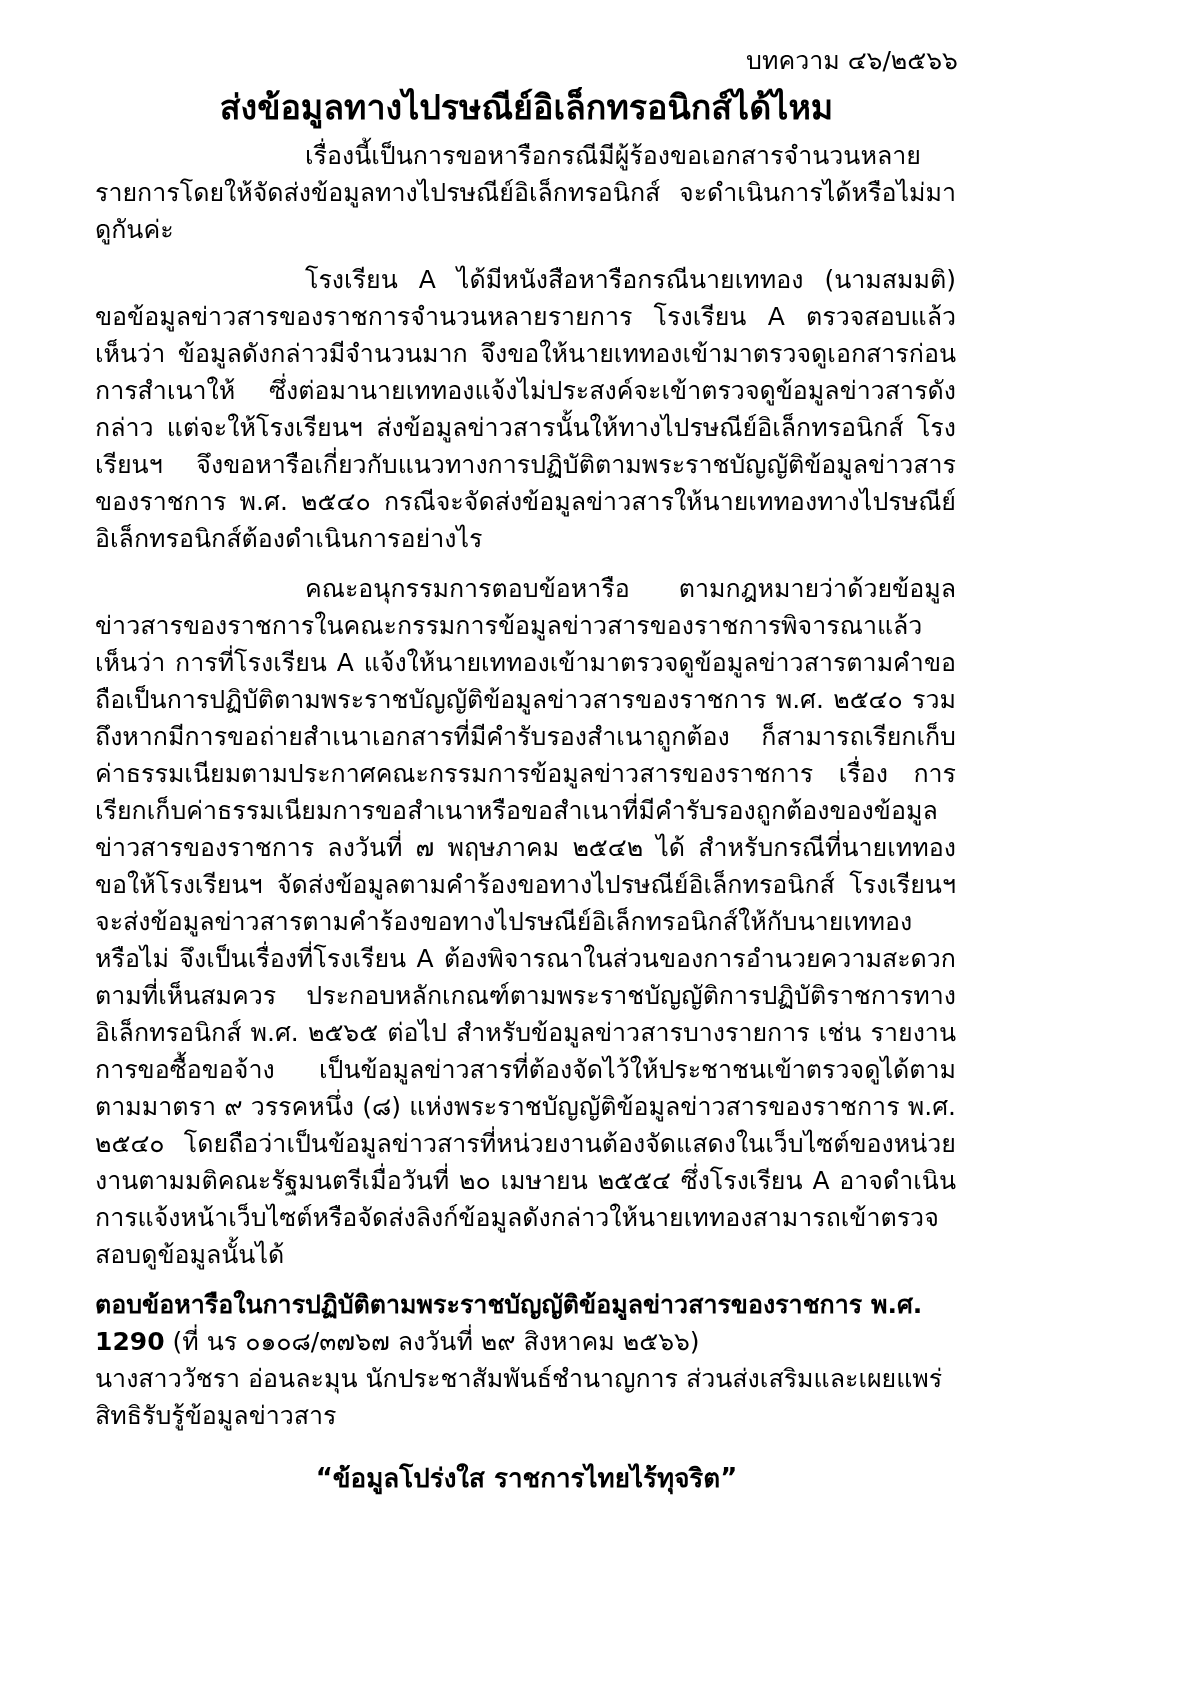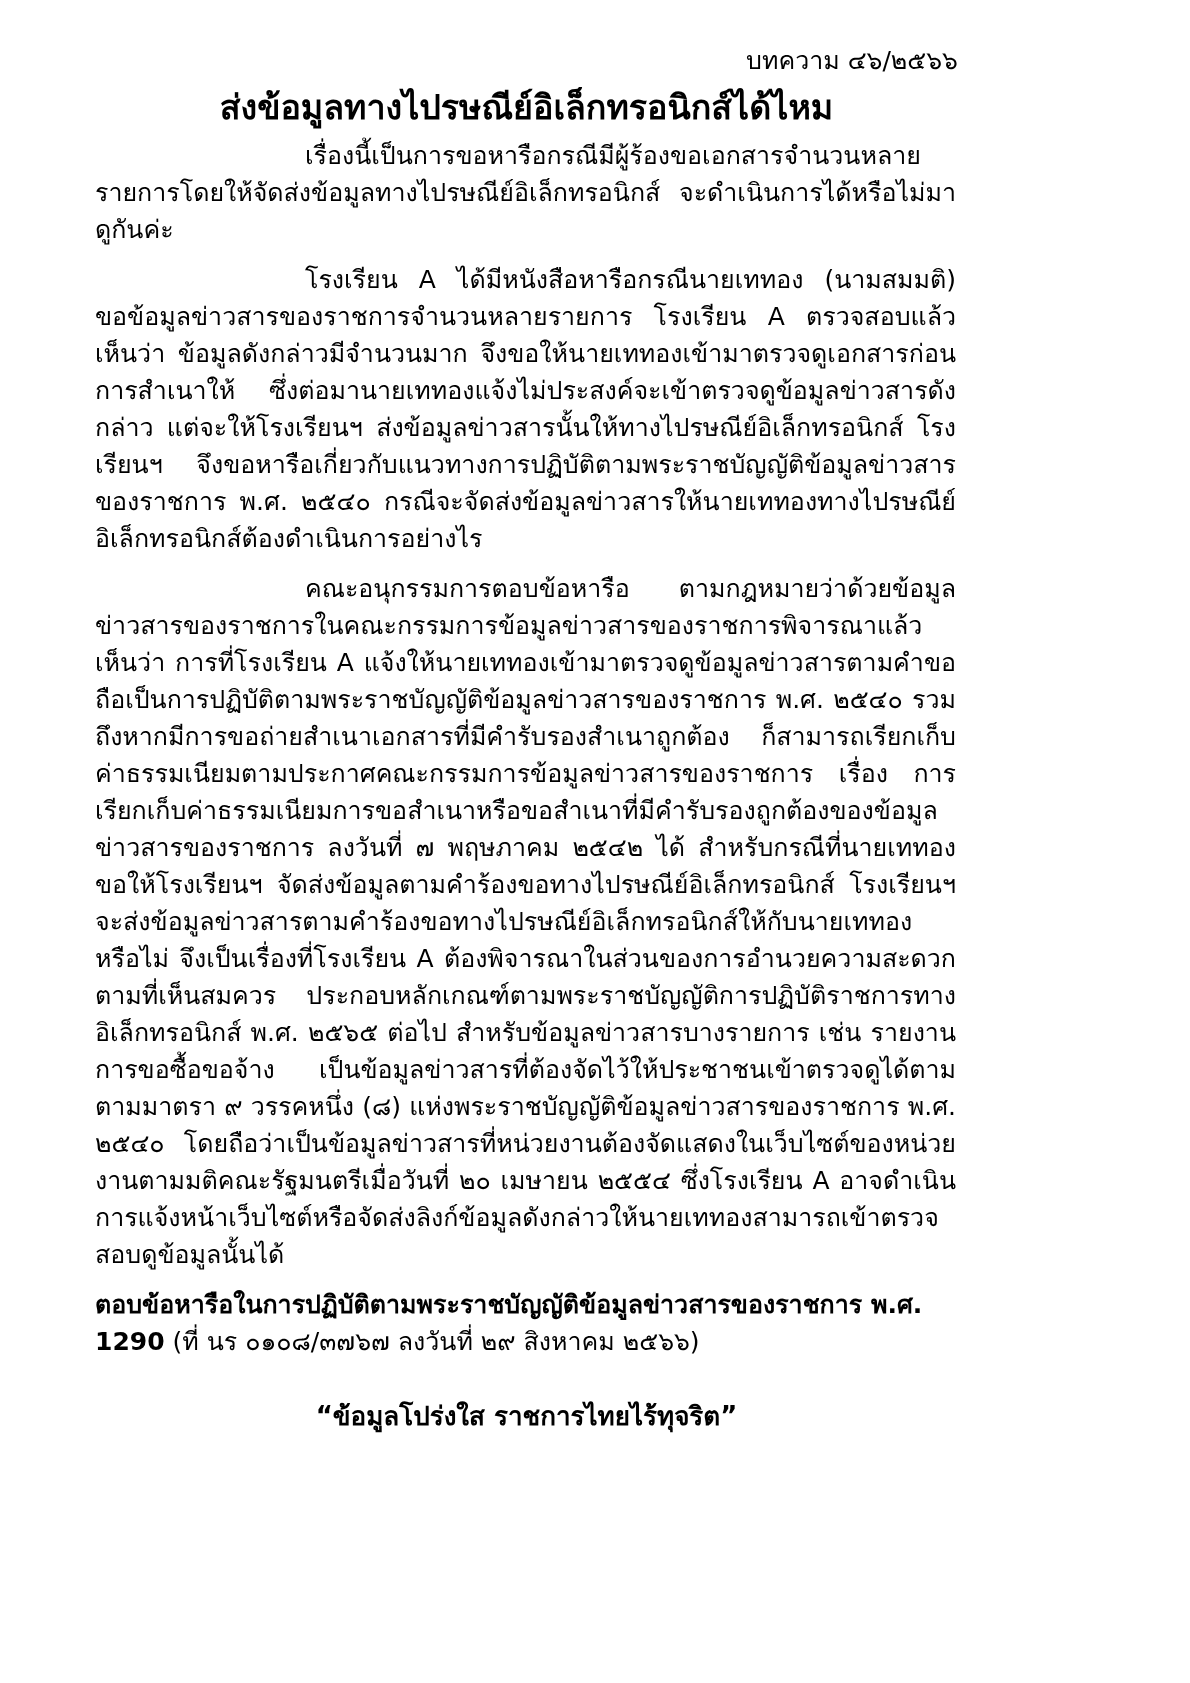--- a/index.html
+++ b/index.html
@@ -44,37 +44,38 @@
     text-align: left;
     text-indent: 0;
     margin: 0;
   }
   .bold { font-weight: bold; }
   .slogan {
     text-align: center;
     font-weight: bold;
     font-size: 26px;
     line-height: 40px;
-    margin: 36px 0 0 0;
+    margin: 24px 0 0 0;
   }
 </style>
 </head>
 <body>
 
 <div class="page">
 
   <div class="article-no">บทความ ๔๖/๒๕๖๖</div>
 
   <div class="doc-title">ส่งข้อมูลทางไปรษณีย์อิเล็กทรอนิกส์ได้ไหม</div>
 
   <p class="body-para">เรื่องนี้เป็นการขอหารือกรณีมีผู้ร้องขอเอกสารจำนวนหลายรายการโดยให้จัดส่งข้อมูลทางไปรษณีย์อิเล็กทรอนิกส์ จะดำเนินการได้หรือไม่มาดูกันค่ะ</p>
 
   <p class="body-para">โรงเรียน A ได้มีหนังสือหารือกรณีนายเททอง (นามสมมติ) ขอข้อมูลข่าวสารของราชการจำนวนหลายรายการ โรงเรียน A ตรวจสอบแล้วเห็นว่า ข้อมูลดังกล่าวมีจำนวนมาก จึงขอให้นายเททองเข้ามาตรวจดูเอกสารก่อนการสำเนาให้ ซึ่งต่อมานายเททองแจ้งไม่ประสงค์จะเข้าตรวจดูข้อมูลข่าวสารดังกล่าว แต่จะให้โรงเรียนฯ ส่งข้อมูลข่าวสารนั้นให้ทางไปรษณีย์อิเล็กทรอนิกส์ โรงเรียนฯ จึงขอหารือเกี่ยวกับแนวทางการปฏิบัติตามพระราชบัญญัติข้อมูลข่าวสารของราชการ พ.ศ. ๒๕๔๐ กรณีจะจัดส่งข้อมูลข่าวสารให้นายเททองทางไปรษณีย์อิเล็กทรอนิกส์ต้องดำเนินการอย่างไร</p>
 
   <p class="body-para">คณะอนุกรรมการตอบข้อหารือ ตามกฎหมายว่าด้วยข้อมูลข่าวสารของราชการในคณะกรรมการข้อมูลข่าวสารของราชการพิจารณาแล้วเห็นว่า การที่โรงเรียน A แจ้งให้นายเททองเข้ามาตรวจดูข้อมูลข่าวสารตามคำขอถือเป็นการปฏิบัติตามพระราชบัญญัติข้อมูลข่าวสารของราชการ พ.ศ. ๒๕๔๐ รวมถึงหากมีการขอถ่ายสำเนาเอกสารที่มีคำรับรองสำเนาถูกต้อง ก็สามารถเรียกเก็บค่าธรรมเนียมตามประกาศคณะกรรมการข้อมูลข่าวสารของราชการ เรื่อง การเรียกเก็บค่าธรรมเนียมการขอสำเนาหรือขอสำเนาที่มีคำรับรองถูกต้องของข้อมูลข่าวสารของราชการ ลงวันที่ ๗ พฤษภาคม ๒๕๔๒ ได้ สำหรับกรณีที่นายเททองขอให้โรงเรียนฯ จัดส่งข้อมูลตามคำร้องขอทางไปรษณีย์อิเล็กทรอนิกส์ โรงเรียนฯ จะส่งข้อมูลข่าวสารตามคำร้องขอทางไปรษณีย์อิเล็กทรอนิกส์ให้กับนายเททองหรือไม่ จึงเป็นเรื่องที่โรงเรียน A ต้องพิจารณาในส่วนของการอำนวยความสะดวกตามที่เห็นสมควร ประกอบหลักเกณฑ์ตามพระราชบัญญัติการปฏิบัติราชการทางอิเล็กทรอนิกส์ พ.ศ. ๒๕๖๕ ต่อไป สำหรับข้อมูลข่าวสารบางรายการ เช่น รายงานการขอซื้อขอจ้าง เป็นข้อมูลข่าวสารที่ต้องจัดไว้ให้ประชาชนเข้าตรวจดูได้ตามตามมาตรา ๙ วรรคหนึ่ง (๘) แห่งพระราชบัญญัติข้อมูลข่าวสารของราชการ พ.ศ. ๒๕๔๐ โดยถือว่าเป็นข้อมูลข่าวสารที่หน่วยงานต้องจัดแสดงในเว็บไซต์ของหน่วยงานตามมติคณะรัฐมนตรีเมื่อวันที่ ๒๐ เมษายน ๒๕๕๔ ซึ่งโรงเรียน A อาจดำเนินการแจ้งหน้าเว็บไซต์หรือจัดส่งลิงก์ข้อมูลดังกล่าวให้นายเททองสามารถเข้าตรวจสอบดูข้อมูลนั้นได้</p>
 
 
   <p class="flush"><span class="bold">ตอบข้อหารือในการปฏิบัติตามพระราชบัญญัติข้อมูลข่าวสารของราชการ พ.ศ. 1290</span><span> (ที่ นร ๐๑๐๘/๓๗๖๗ ลงวันที่ ๒๙ สิงหาคม ๒๕๖๖)</span></p>
 
+  <p class="flush">นางสาววัชรา อ่อนละมุน นักประชาสัมพันธ์ชำนาญการ ส่วนส่งเสริมและเผยแพร่สิทธิรับรู้ข้อมูลข่าวสาร</p>
 
   <div class="slogan">“ข้อมูลโปร่งใส ราชการไทยไร้ทุจริต”</div>
 
 </div>
 
 </body></html>

